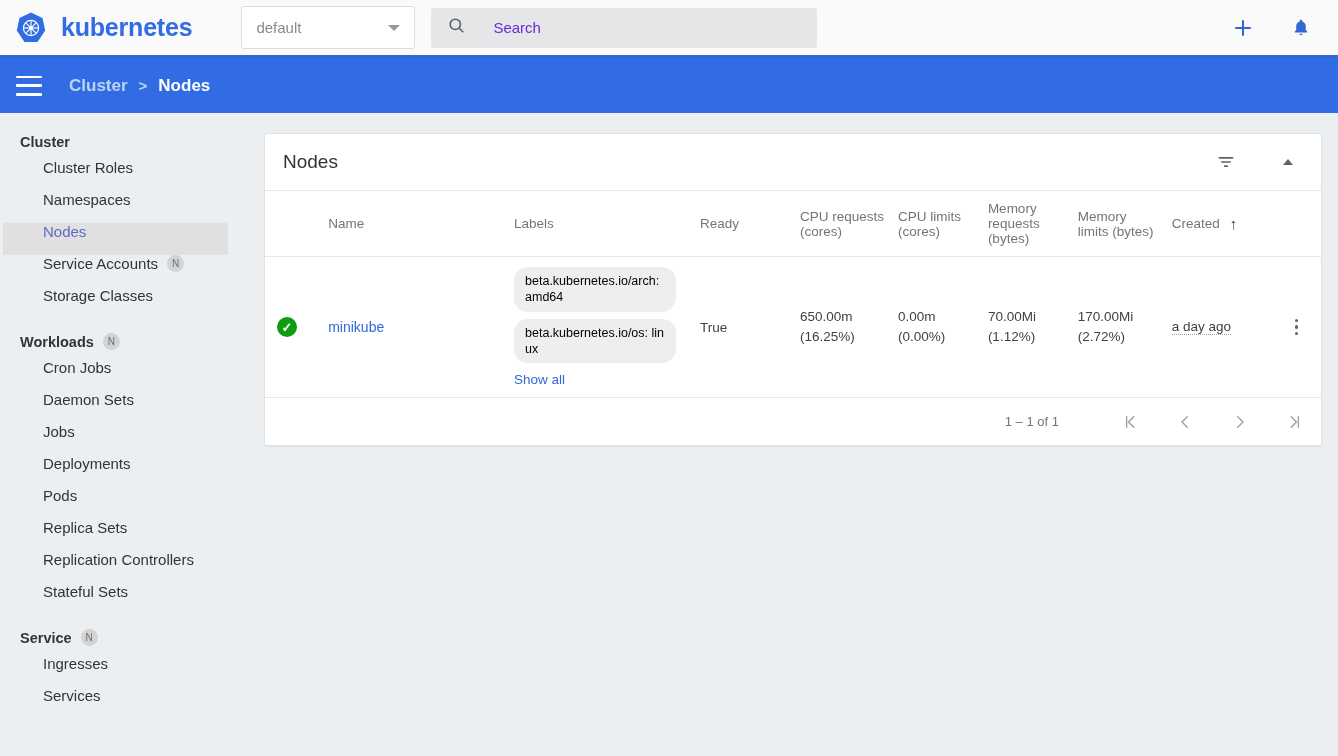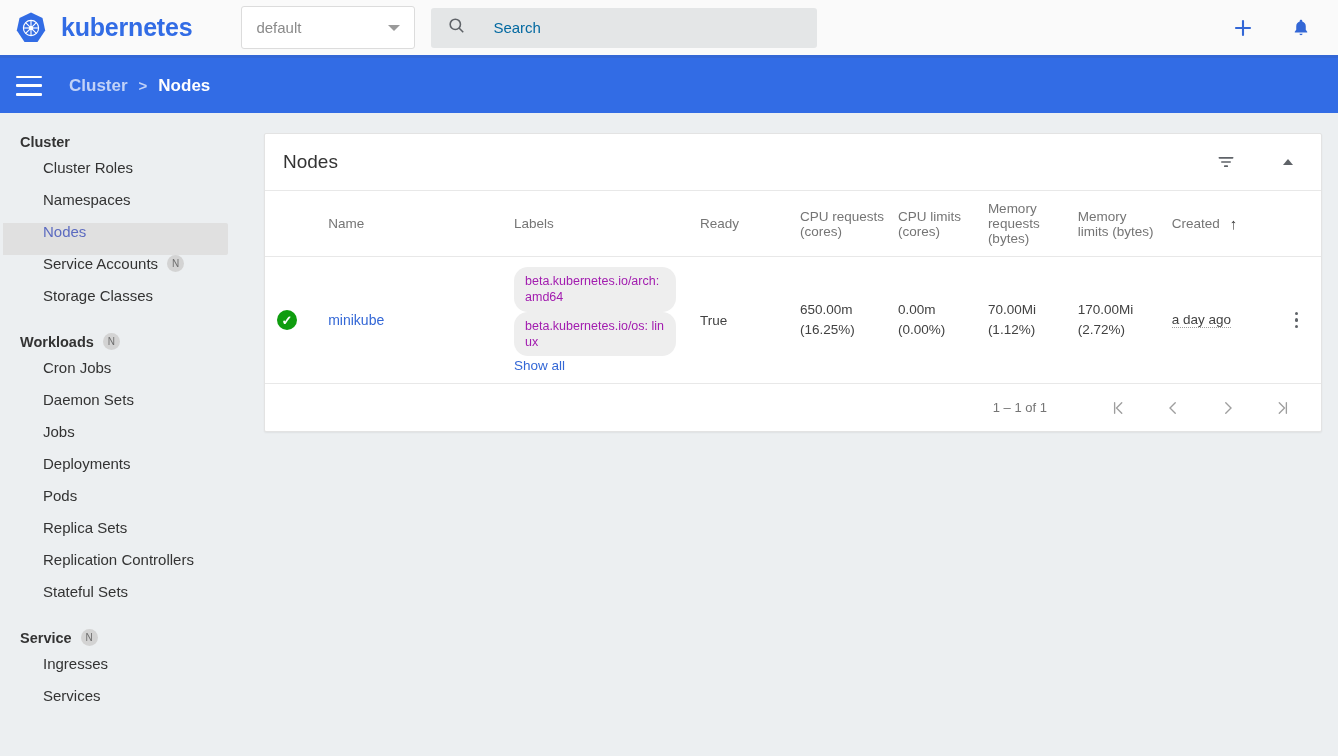--- a/index.html
+++ b/index.html
@@ -42,21 +42,21 @@
     border-top: 6px solid #9a9a9a;
   }
   .search-box {
     margin-left: 16px;
     width: 386px; height: 40px;
     background: #e4e6e7; border-radius: 3px;
     display: flex; align-items: center;
     padding: 0 16px;
     cursor: text;
   }
-  .search-placeholder { font-size: 15px; color: #0369a1; margin-left: 27px; }
+  .search-placeholder { font-size: 15px; color: #6d28d9; margin-left: 27px; }
   .topbar-actions {
     margin-left: auto; margin-right: 24px;
     display: flex; align-items: center; gap: 32px;
   }
   .icon-btn { cursor: pointer; display: flex; align-items: center; justify-content: center; width: 26px; height: 26px; }
 
   
   .crumbbar {
     position: absolute; top: 58px; left: 0;
     width: 1338px; height: 55px;
@@ -159,41 +159,42 @@
   .status-ok {
     width: 20px; height: 20px; border-radius: 50%;
     background: #0f9d0f;
     display: flex; align-items: center; justify-content: center;
     color: #fff; font-size: 13px; font-weight: 700; line-height: 1;
   }
   .node-link { color: #3367d6; font-size: 14px; cursor: pointer; }
   .label-chip {
     background: #eeeeee; border-radius: 14px;
     padding: 6px 11px;
-    font-size: 12.5px; color: #a21caf;
+    font-size: 12.5px; color: #000000;
     line-height: 1.3;
+    margin-bottom: 7px;
     word-break: break-all;
     display: block;
     max-width: 162px;
   }
   .show-all { color: #3367d6; font-size: 13.5px; cursor: pointer; display: inline-block; margin-top: 2px; }
   .metric { line-height: 1.45; }
   .created-cell {
     border-bottom: 1.5px dotted #9e9e9e;
     display: inline-block;
     cursor: help;
   }
   .kebab { display: flex; flex-direction: column; gap: 3px; align-items: center; cursor: pointer; }
   .kebab i { width: 3.5px; height: 3.5px; border-radius: 50%; background: #5f6368; display: block; }
 
   
   .paginator {
     height: 47px;
     display: flex; align-items: center; justify-content: flex-end;
-    padding-right: 18px; gap: 15px;
+    padding-right: 6px; gap: 15px;
     font-size: 13px; color: #757575;
   }
   .page-range { margin-right: 36px; }
   .page-btn {
     width: 40px; height: 40px;
     display: flex; align-items: center; justify-content: center;
     color: #9e9e9e; cursor: pointer;
   }
 </style>
 </head>

